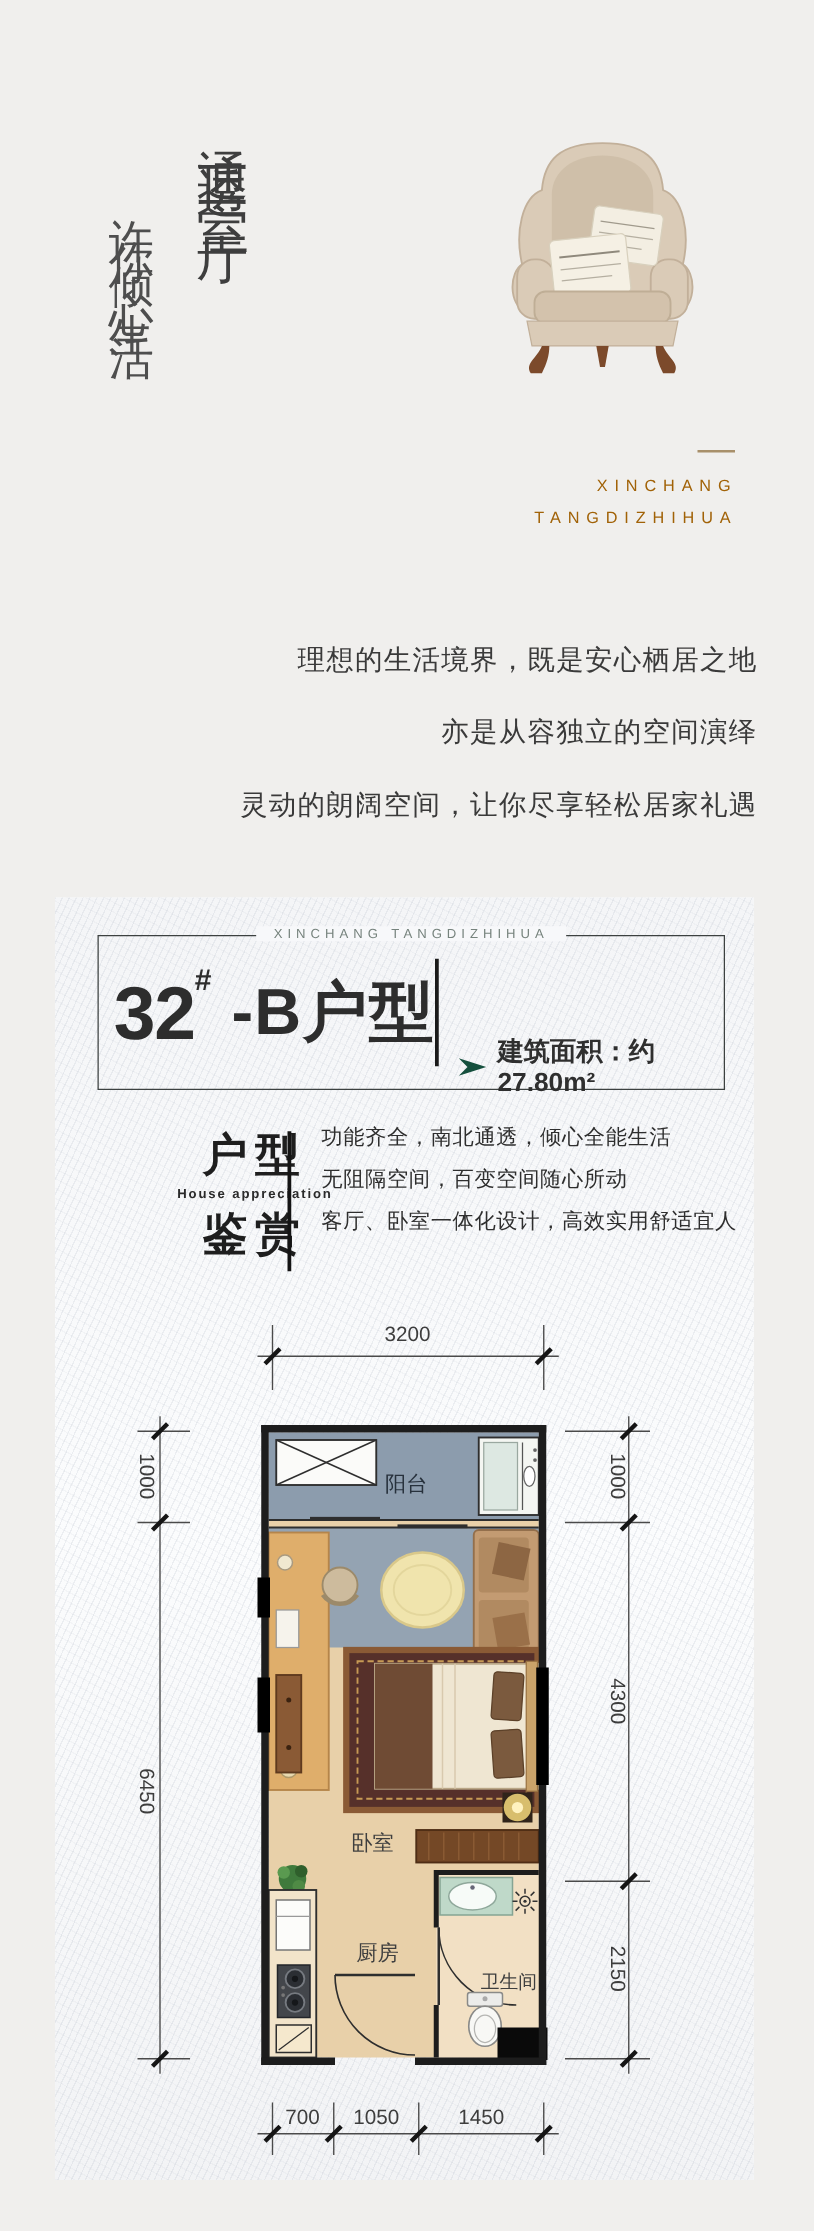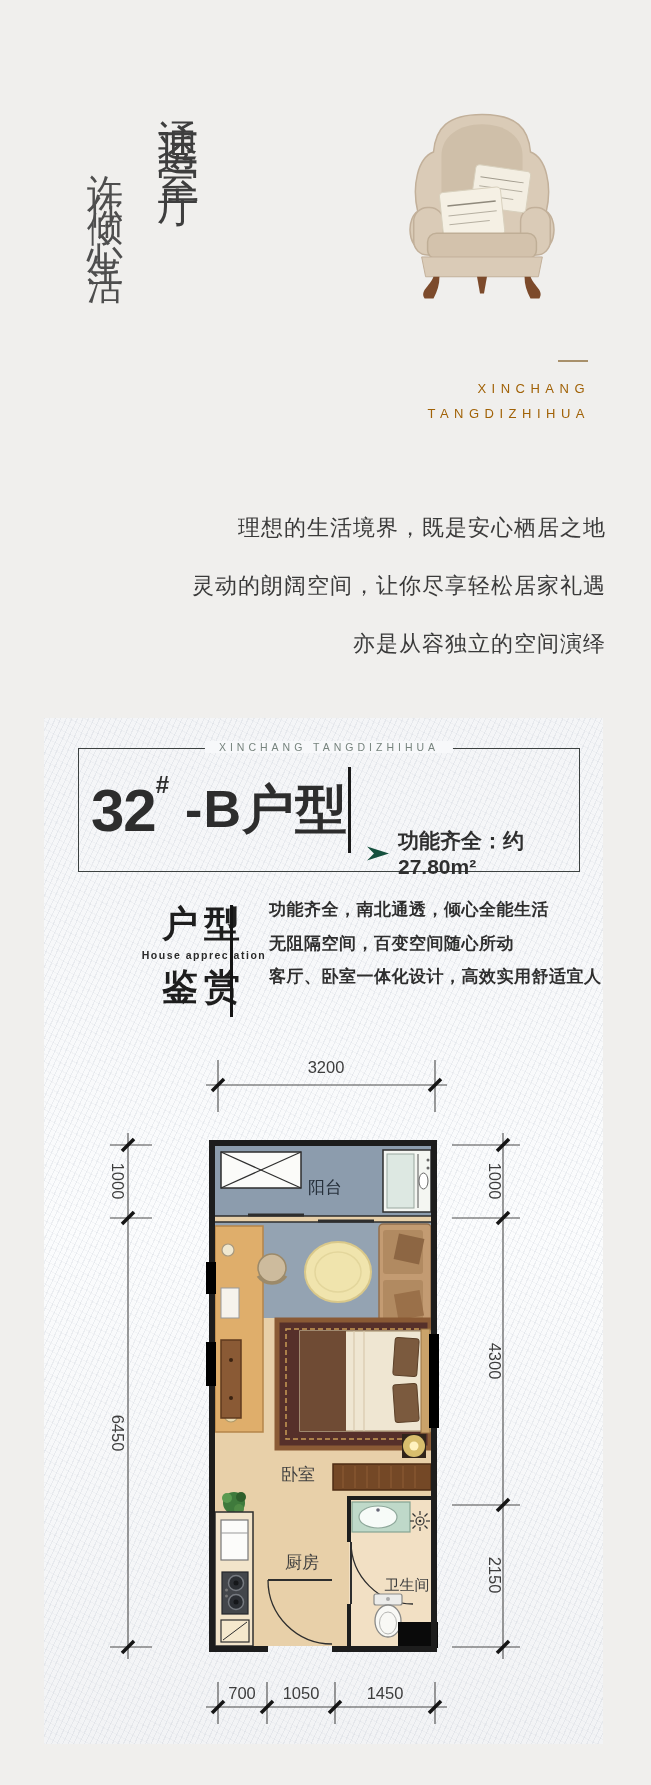--- a/index.html
+++ b/index.html
@@ -36,21 +36,21 @@
   .bullet-row{position:absolute;left:288px;display:flex;align-items:center;color:#2f2f2f;}
   .bullet-row .arrow{margin-right:9px;display:inline-flex;}
   .bullet-1{top:28px;font-size:24px;font-weight:600;letter-spacing:2px;}
   .bullet-2{top:78px;font-size:21px;font-weight:600;}
   .appre-left{position:absolute;left:78px;top:186px;width:164px;text-align:center;color:#1e1e1e;}
   .appre-zh{font-family:"Liberation Serif","DejaVu Serif",serif;font-size:36px;font-weight:700;
             letter-spacing:6px;line-height:40px;}
   .appre-en{font-size:10.5px;font-weight:700;letter-spacing:1.5px;color:#2a2a2a;margin:5px 0 6px 0;}
   .appre-div{position:absolute;left:186px;top:187px;width:2.5px;height:112px;background:#141414;}
   .appre-lines{position:absolute;left:213px;top:175px;font-size:17px;line-height:33.5px;
-               color:#2e2e2e;font-weight:700;letter-spacing:0.5px;margin-left:12px;}
+               color:#2e2e2e;font-weight:400;letter-spacing:0.5px;}
   .plan-svg{position:absolute;left:0;top:322px;}
   .plan-svg text{font-family:"Liberation Sans","DejaVu Sans",sans-serif;}
 </style>
 </head>
 <body>
 
 <div class="page">
 
   <div class="v-col v-secondary">许你倾心生活</div>
   <div class="v-col v-primary">通透一室一厅</div>
@@ -80,41 +80,41 @@
       <path d="M90,170 L100,170 L97,187 L93,187 Z"></path>
     </g>
   </svg>
 
   <div class="gold-line"></div>
   <div class="brand-en l1">XINCHANG</div>
   <div class="brand-en l2">TANGDIZHIHUA</div>
 
   <div class="intro">
     <div>理想的生活境界，既是安心栖居之地</div>
+    <div>亦是从容独立的空间演绎</div>
     <div>灵动的朗阔空间，让你尽享轻松居家礼遇</div>
-    <div>亦是从容独立的空间演绎</div>
   </div>
 
   <div class="card">
 
     <div class="titlebox">
       <div class="titlebox-brand">XINCHANG TANGDIZHIHUA</div>
       <div class="unit-title">
         <span class="unit-num">32</span>
         <span class="unit-sup">#</span>
         <span class="unit-rest">-B户型</span>
       </div>
       <div class="divider-v"></div>
       <div class="bullet-row bullet-2">
         <span class="arrow">
           <svg width="22" height="17" viewBox="0 0 22 17">
               <path d="M0,1.5 L22,8.5 L0,15.5 L7,8.5 Z" fill="#15503e"></path>
             </svg>
         </span>
-        <span>功能齐全：约27.80m²</span>
+        <span>建筑面积：约27.80m²</span>
       </div>
     </div>
 
     <div class="appre-left">
       <div class="appre-zh">户型</div>
       <div class="appre-en">House appreciation</div>
       <div class="appre-zh">鉴赏</div>
     </div>
     <div class="appre-div"></div>
     <div class="appre-lines">

